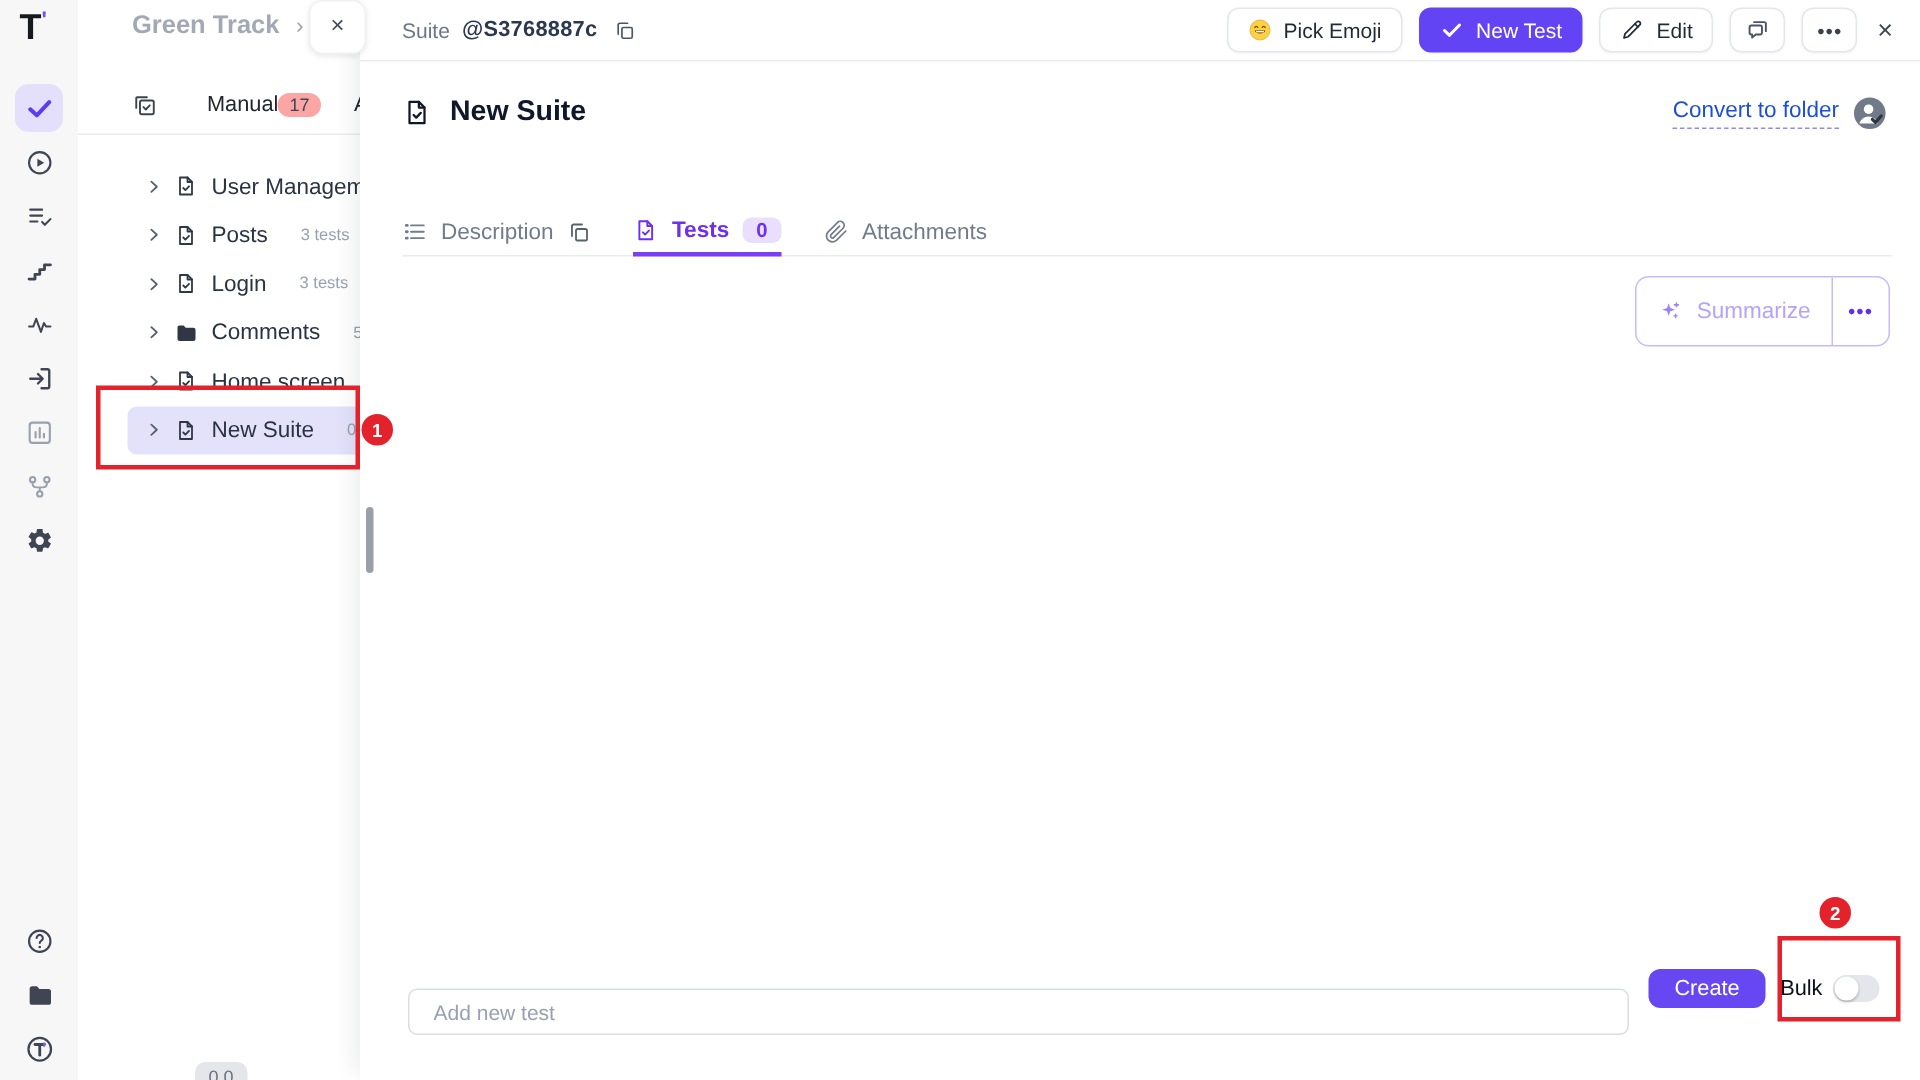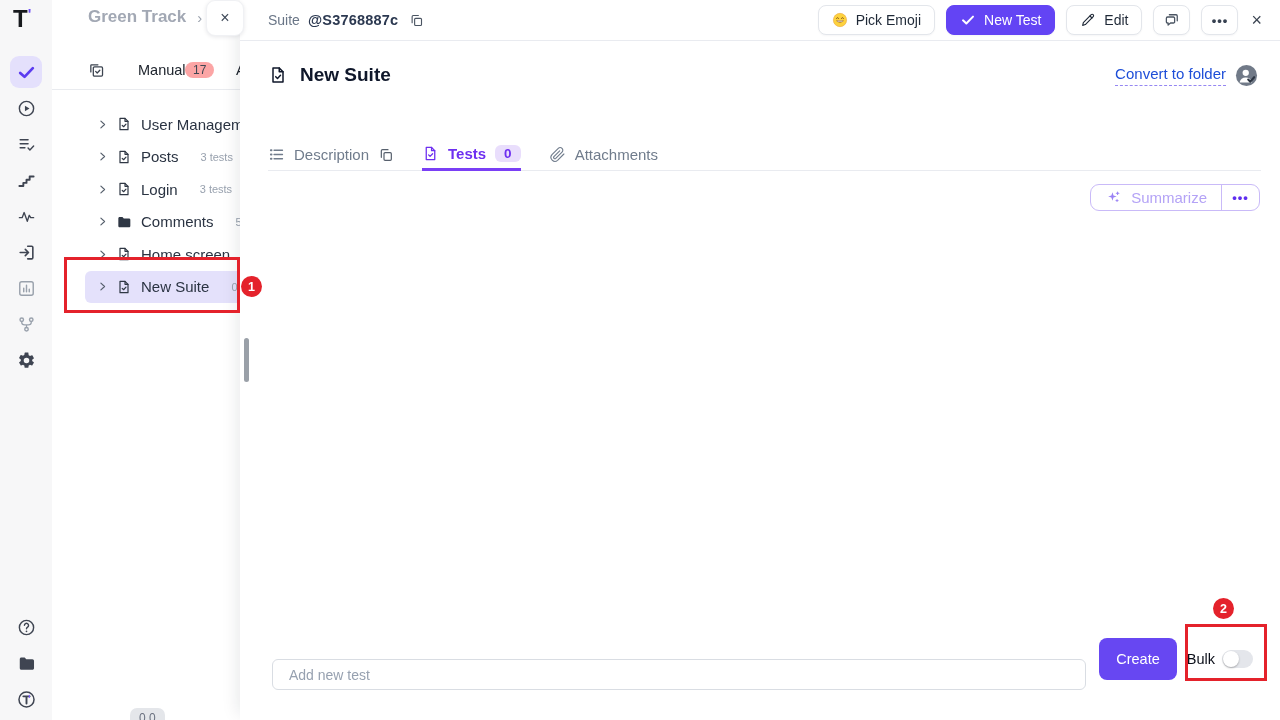--- a/index.html
+++ b/index.html
@@ -82,33 +82,33 @@
 
   .tabsrow { position:absolute; left:28px; right:19px; top:139px; height:32px; border-bottom:1px solid #e9ebf0;
              display:flex; align-items:stretch; gap:28px; }
   .tab { display:inline-flex; align-items:center; gap:9px; font-size:15px; color:#707c8c; cursor:pointer; }
   .tab .ic { font-size:17px; }
   .tab .copy2 { font-size:16px; color:#57606d; }
   .tab.active { color:#6d2ff0; font-weight:600; border-bottom:3px solid #7a3ff5; margin-bottom:-1px; }
   .tab.active .ic { color:#6d2ff0; }
   .tbadge { background:#e9defc; color:#6d2ff0; border-radius:6px; padding:1px 9px; font-size:13.5px; font-weight:600; }
 
-  .sumwrap { position:absolute; top:184px; right:20px; height:27px; display:flex; align-items:stretch;
+  .sumwrap { position:absolute; top:184px; right:20px; height:47px; display:flex; align-items:stretch;
              border:1px solid #c9baf8; border-radius:9px; background:#fff; overflow:hidden; }
   .sumbtn { display:inline-flex; align-items:center; gap:9px; padding:0 14px; border:none; background:none; cursor:pointer;
             font-size:15px; color:#b4a3f6; font-family:inherit; }
   .sumbtn .ic { font-size:17px; color:#9b83f5; }
   .sumdiv { width:1px; background:#c9baf8; }
   .summore { width:37px; border:none; background:none; cursor:pointer; font-size:13px; font-weight:700; letter-spacing:1px; color:#5f2ef0; }
 
   .footer { position:absolute; left:32px; right:27px; top:643px; height:31px; display:flex; align-items:center; }
   .addinput { flex:1; height:31px; border:1px solid #d9dde3; border-radius:6px; padding:0 16px;
               font-size:14px; font-family:inherit; color:#1f2430; outline:none;margin-top:32px; }
   .addinput::placeholder { color:#97a1b0; }
-  .createbtn { height:42px; margin-left:13px; border:none; border-radius:8px; background:#6747f2; color:#fff;
+  .createbtn { height:26px; margin-left:13px; border:none; border-radius:8px; background:#6747f2; color:#fff;
                font-size:14.5px; font-family:inherit; padding:0 17px; cursor:pointer; }
   .bulklabel { margin-left:10px; font-size:14.5px; color:#0b0f19; }
   .toggle { position:relative; margin-left:7px; width:31px; height:18px; border-radius:9px; background:#e4e6eb; cursor:pointer; }
   .toggle .knob { position:absolute; left:1px; top:1px; width:16px; height:16px; border-radius:50%; background:#fff;
                   box-shadow:0 1px 2px rgba(0,0,0,.28); }
 
   
   .ann { position:absolute; border:3px solid #e4222b; z-index:100; pointer-events:none; }
   .annbadge { position:absolute; width:21px; height:21px; border-radius:50%; background:#e4222b; color:#fff;
               font-size:12.5px; font-weight:700; display:flex; align-items:center; justify-content:center; z-index:101; }

